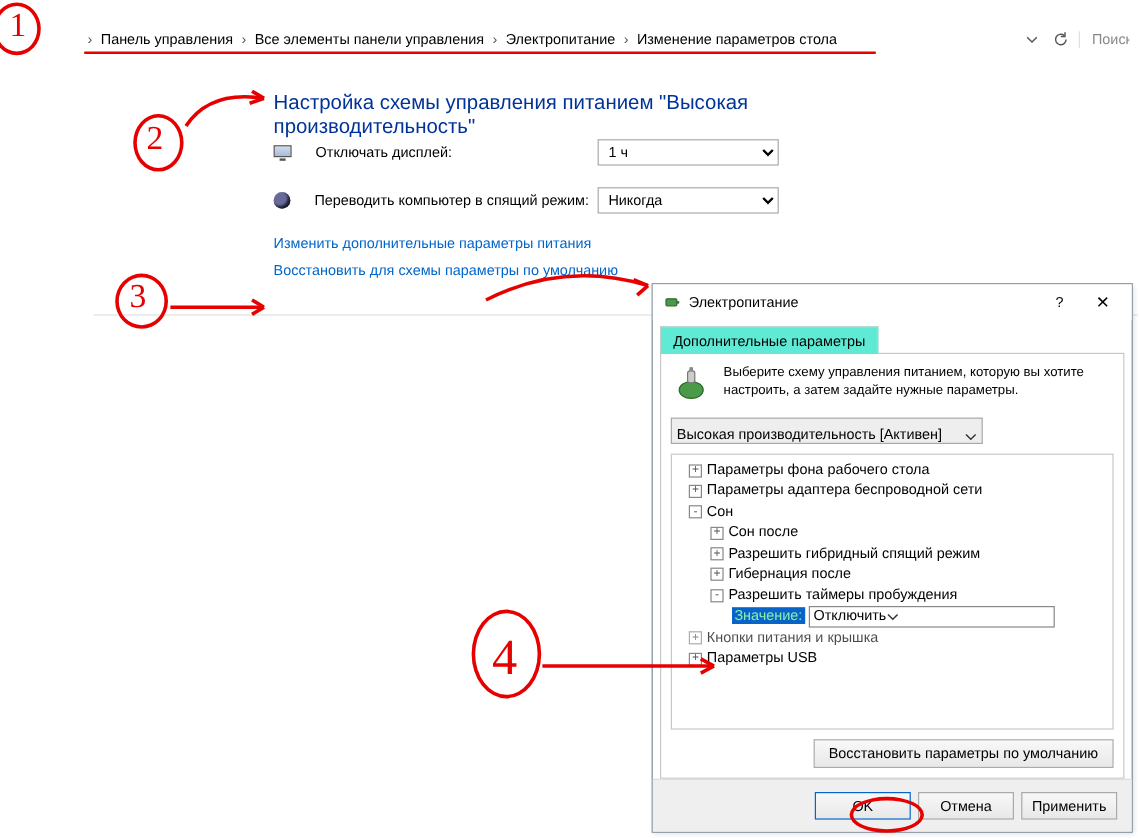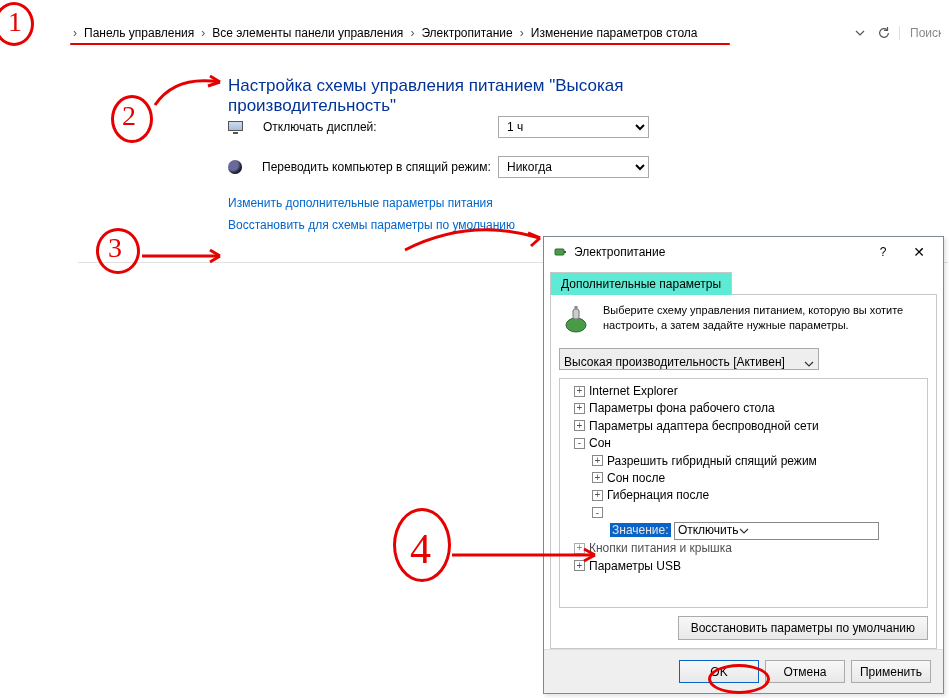--- a/index.html
+++ b/index.html
@@ -86,21 +86,21 @@
   .ti { white-space:nowrap; }
   .pm {
     display:inline-flex; width:11px; height:11px; border:1px solid #888; color:#555;
     align-items:center; justify-content:center; font-size:10px; line-height:1;
     margin-right:4px; position:relative; top:-1px; background:#fff;
   }
   .pm.minus::before{content:"-";}
   .pm.plus::before{content:"+";}
   .i1{padding-left:12px;} .i2{padding-left:30px;} .i3{padding-left:48px;}
   .val-row .vlabel{
-    background:#0a64c8; color:#e5e5e5; padding:0 2px;
+    background:#0a64c8; color:#86efac; padding:0 2px;
   }
   .val-row .vcombo{
     display:inline-flex; align-items:center; 
     border:1px solid #888; height:18px; padding:0 3px; min-width:205px; background:#fff;
   }
   .default-btn {
     align-self:flex-end; border:1px solid #aaa; background:linear-gradient(#f8f8f8,#e8e8e8);
     height:24px; padding:0 12px; font:inherit;
   }
   .dlg-buttons{
@@ -222,28 +222,27 @@
     </div>
 
     <div class="scheme-combo">
       <span>Высокая производительность [Активен]</span>
       <svg width="10" height="10" viewBox="0 0 10 10">
           <path d="M1 3 L5 7 L9 3" fill="none" stroke="#333" stroke-width="1.2"></path>
         </svg>
     </div>
 
     <div class="tree">
-      <div class="ti i1"><span class="pm plus"></span><span>Internet Explorer</span></div>
       <div class="ti i1"><span class="pm plus"></span><span>Параметры фона рабочего стола</span></div>
       <div class="ti i1"><span class="pm plus"></span><span>Параметры адаптера беспроводной сети</span></div>
       <div class="ti i1"><span class="pm minus"></span><span>Сон</span></div>
+      <div class="ti i2"><span class="pm plus"></span><span>Сон после</span></div>
       <div class="ti i2"><span class="pm plus"></span><span>Разрешить гибридный спящий режим</span></div>
-      <div class="ti i2"><span class="pm plus"></span><span>Сон после</span></div>
       <div class="ti i2"><span class="pm plus"></span><span>Гибернация после</span></div>
-      <div class="ti i2"><span class="pm minus"></span></div>
+      <div class="ti i2"><span class="pm minus"></span><span>Разрешить таймеры пробуждения</span></div>
       <div class="ti i3 val-row">
         <span class="vlabel">Значение:</span>
         <span class="vcombo">
           <span>Отключить</span>
           <svg width="10" height="10" viewBox="0 0 10 10">
               <path d="M1 3 L5 7 L9 3" fill="none" stroke="#333" stroke-width="1.2"></path>
             </svg>
         </span>
       </div>
       <div class="ti i1" style="opacity:.7;"><span class="pm plus"></span><span>Кнопки питания и крышка</span></div>

